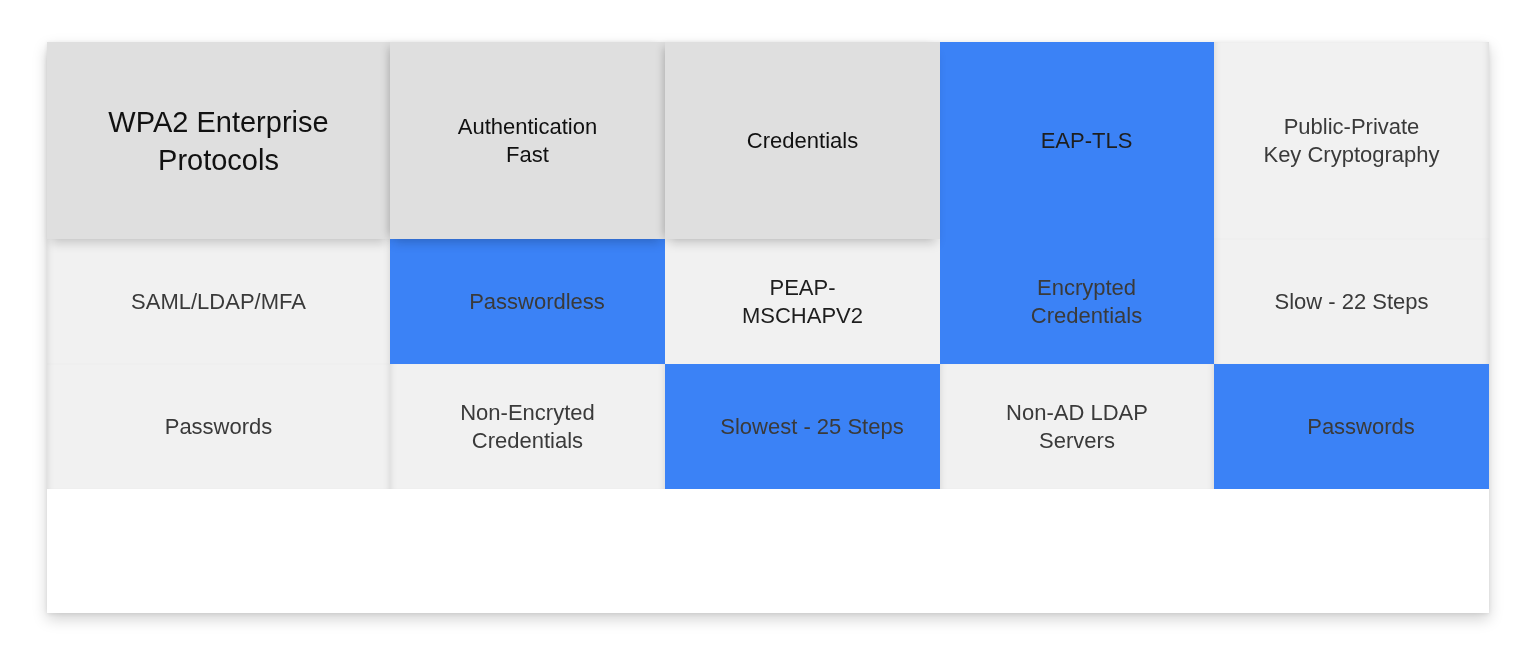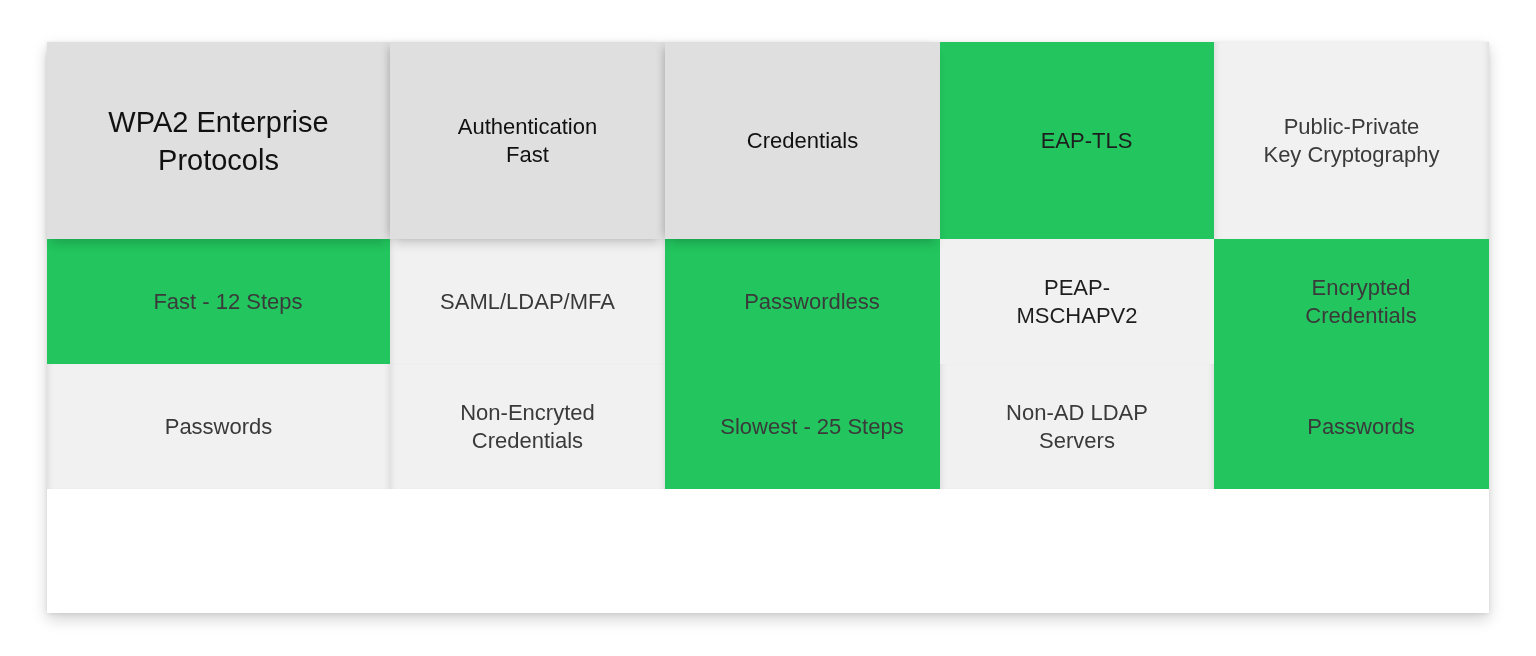--- a/index.html
+++ b/index.html
@@ -47,21 +47,21 @@
       z-index: 2;
     }
     .hdr.first {
       font-size: 29px;
       line-height: 38px;
     }
     .hdr.shadow-left {
       box-shadow: -6px 0 8px -4px rgba(0,0,0,0.16), 0 8px 10px -4px rgba(0,0,0,0.18);
     }
     .shade { background: #f1f1f1; }
-    .white { background: #22c55e; padding-left: 29px; }
+    .white { background: #3b82f6; padding-left: 29px; }
     .cell.shade.side {
       box-shadow: inset 6px 0 6px -5px rgba(0,0,0,0.10), inset -6px 0 6px -5px rgba(0,0,0,0.10);
     }
     .row-label {
       color: #1e1e1e;
       font-size: 22px;
     }
     .body-text {
       color: #3a3a3a;
       font-weight: 300;
@@ -74,28 +74,28 @@
 
   <div class="cell hdr first">WPA2 Enterprise
 Protocols</div>
   <div class="cell hdr shadow-left">Authentication
 Fast</div>
   <div class="cell hdr shadow-left">Credentials</div>
 
   <div class="cell white row-label">EAP-TLS</div>
   <div class="cell shade side body-text">Public-Private
 Key Cryptography</div>
-  <div class="cell white body-text">Fast - 12 Steps</div>
   <div class="cell shade side body-text">SAML/LDAP/MFA</div>
   <div class="cell white body-text">Passwordless</div>
 
   <div class="cell shade row-label">PEAP-
 MSCHAPV2</div>
   <div class="cell white body-text">Encrypted
 Credentials</div>
+  <div class="cell shade side body-text">Slow - 22 Steps</div>
   <div class="cell shade side body-text">Passwords</div>
 
   <div class="cell shade side body-text">Non-Encryted
 Credentials</div>
   <div class="cell white body-text">Slowest - 25 Steps</div>
   <div class="cell shade side body-text">Non-AD LDAP
 Servers</div>
   <div class="cell white body-text">Passwords</div>
 </div>
 

